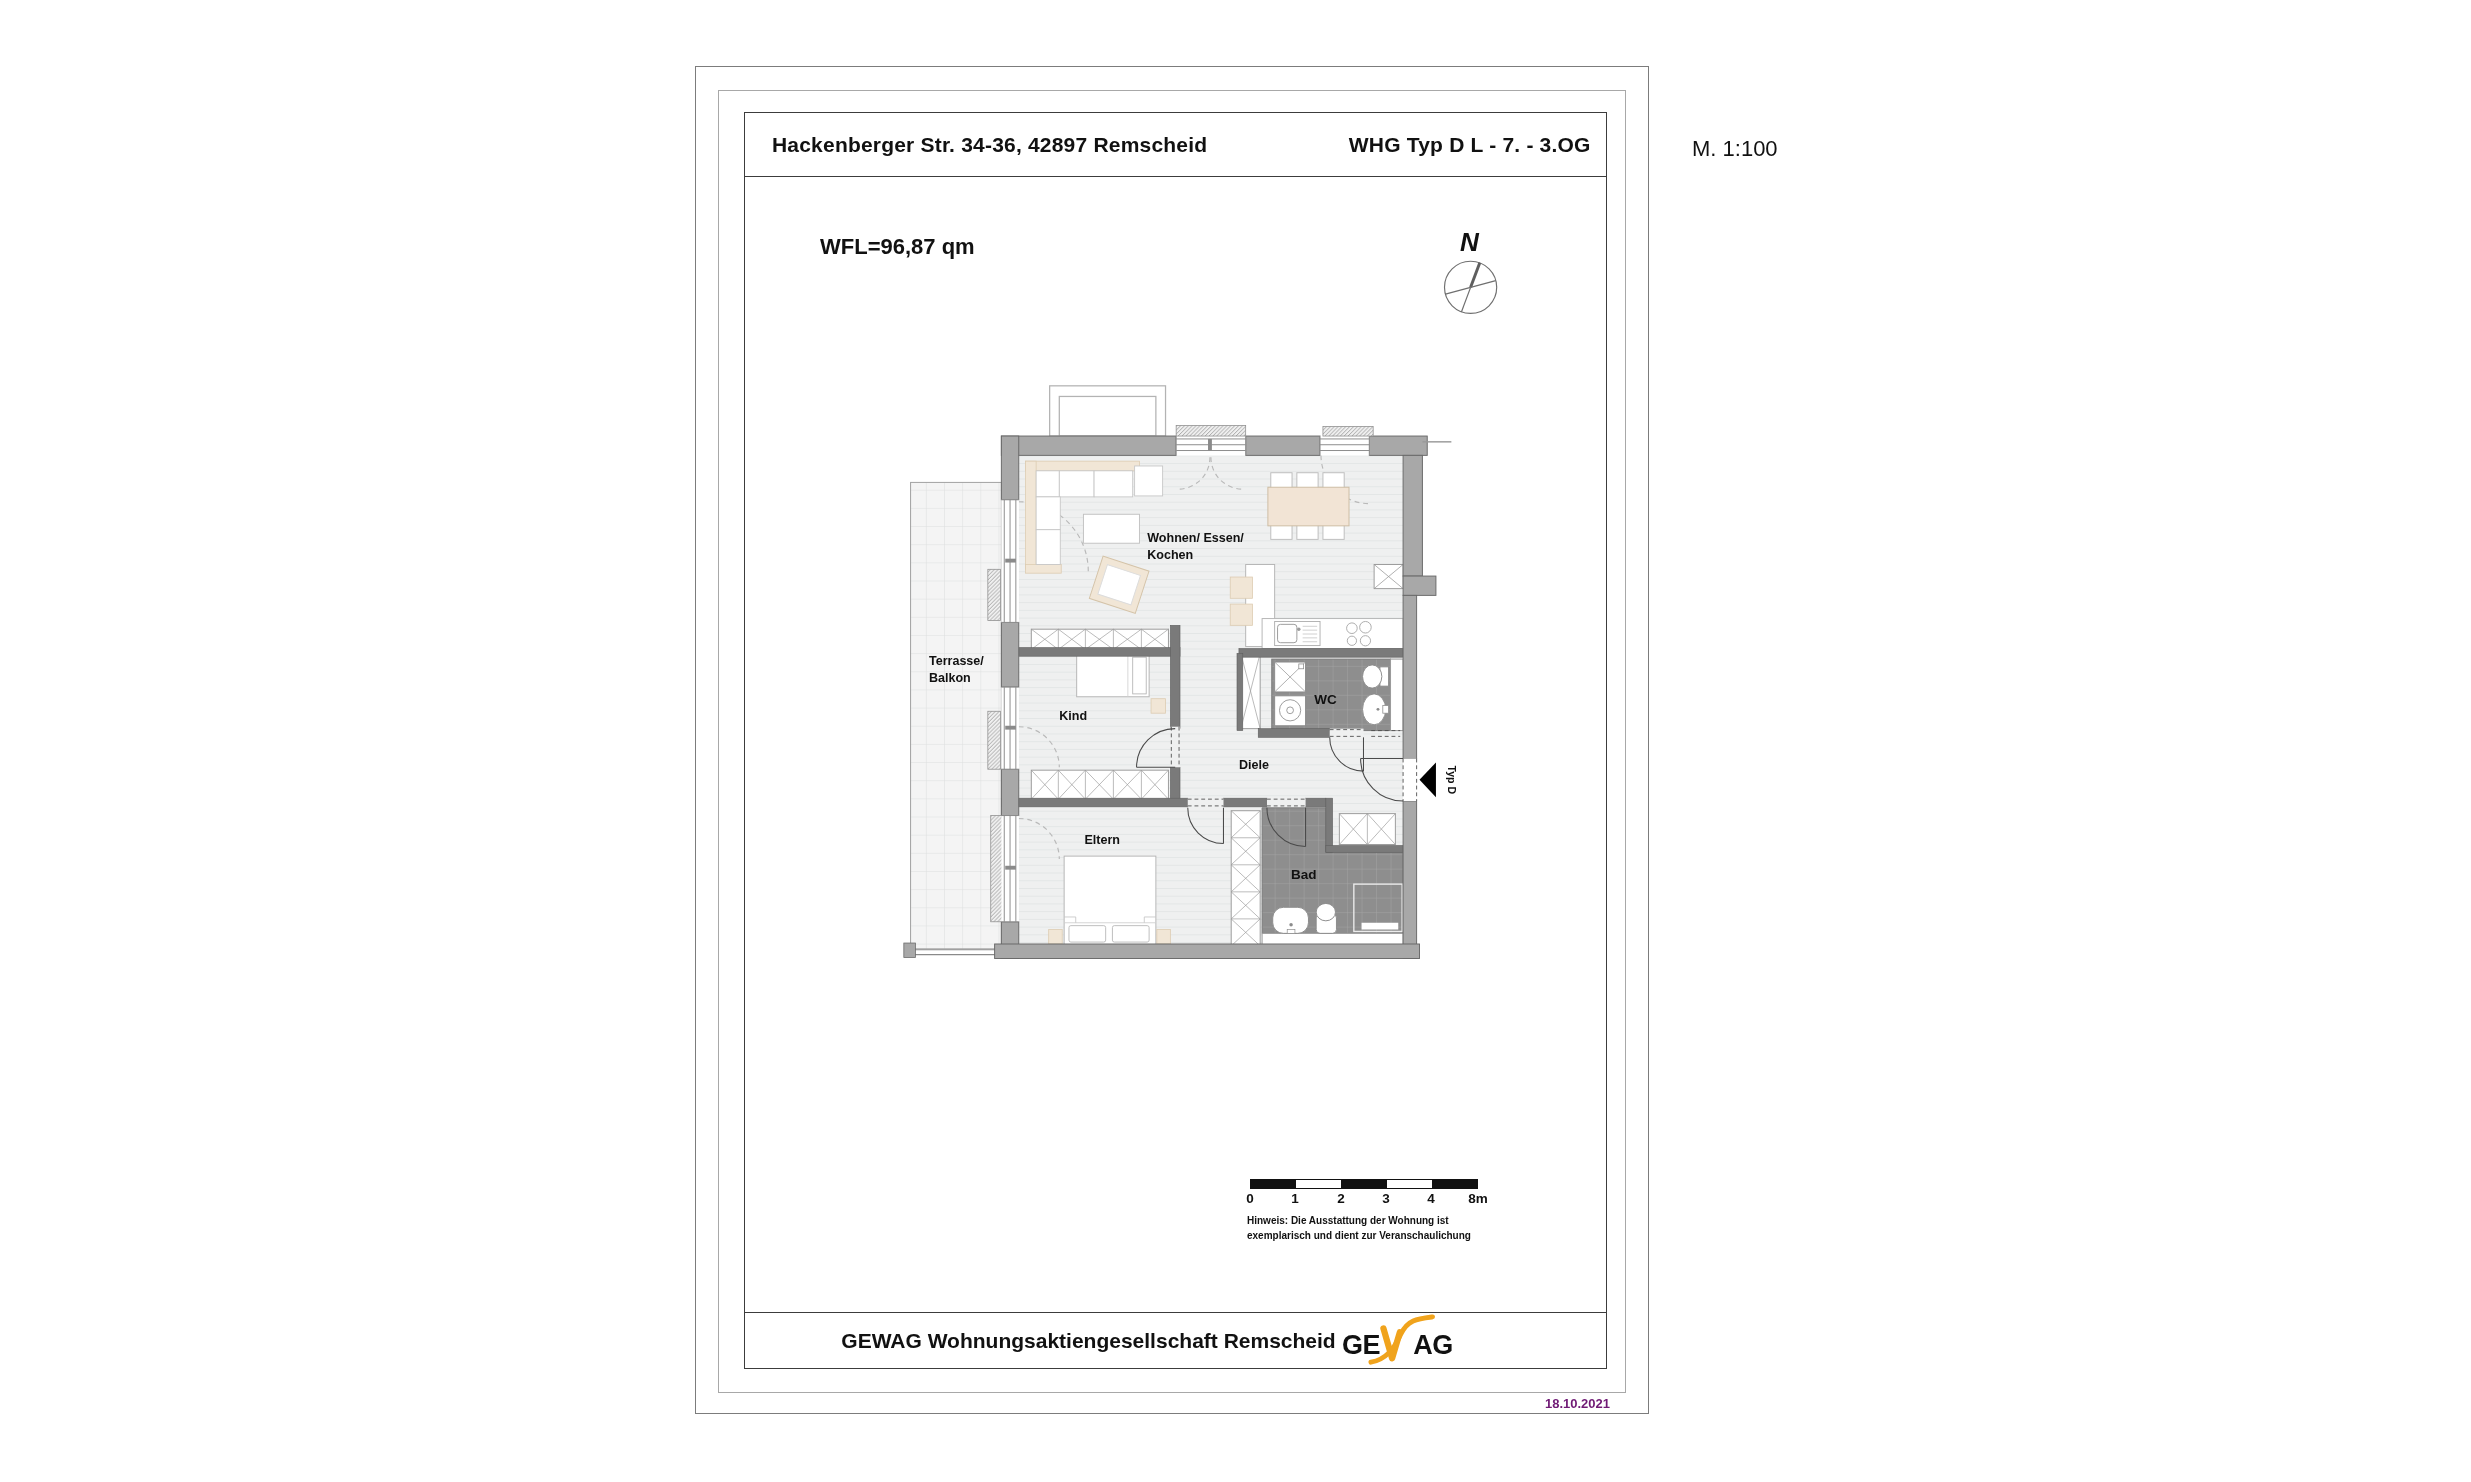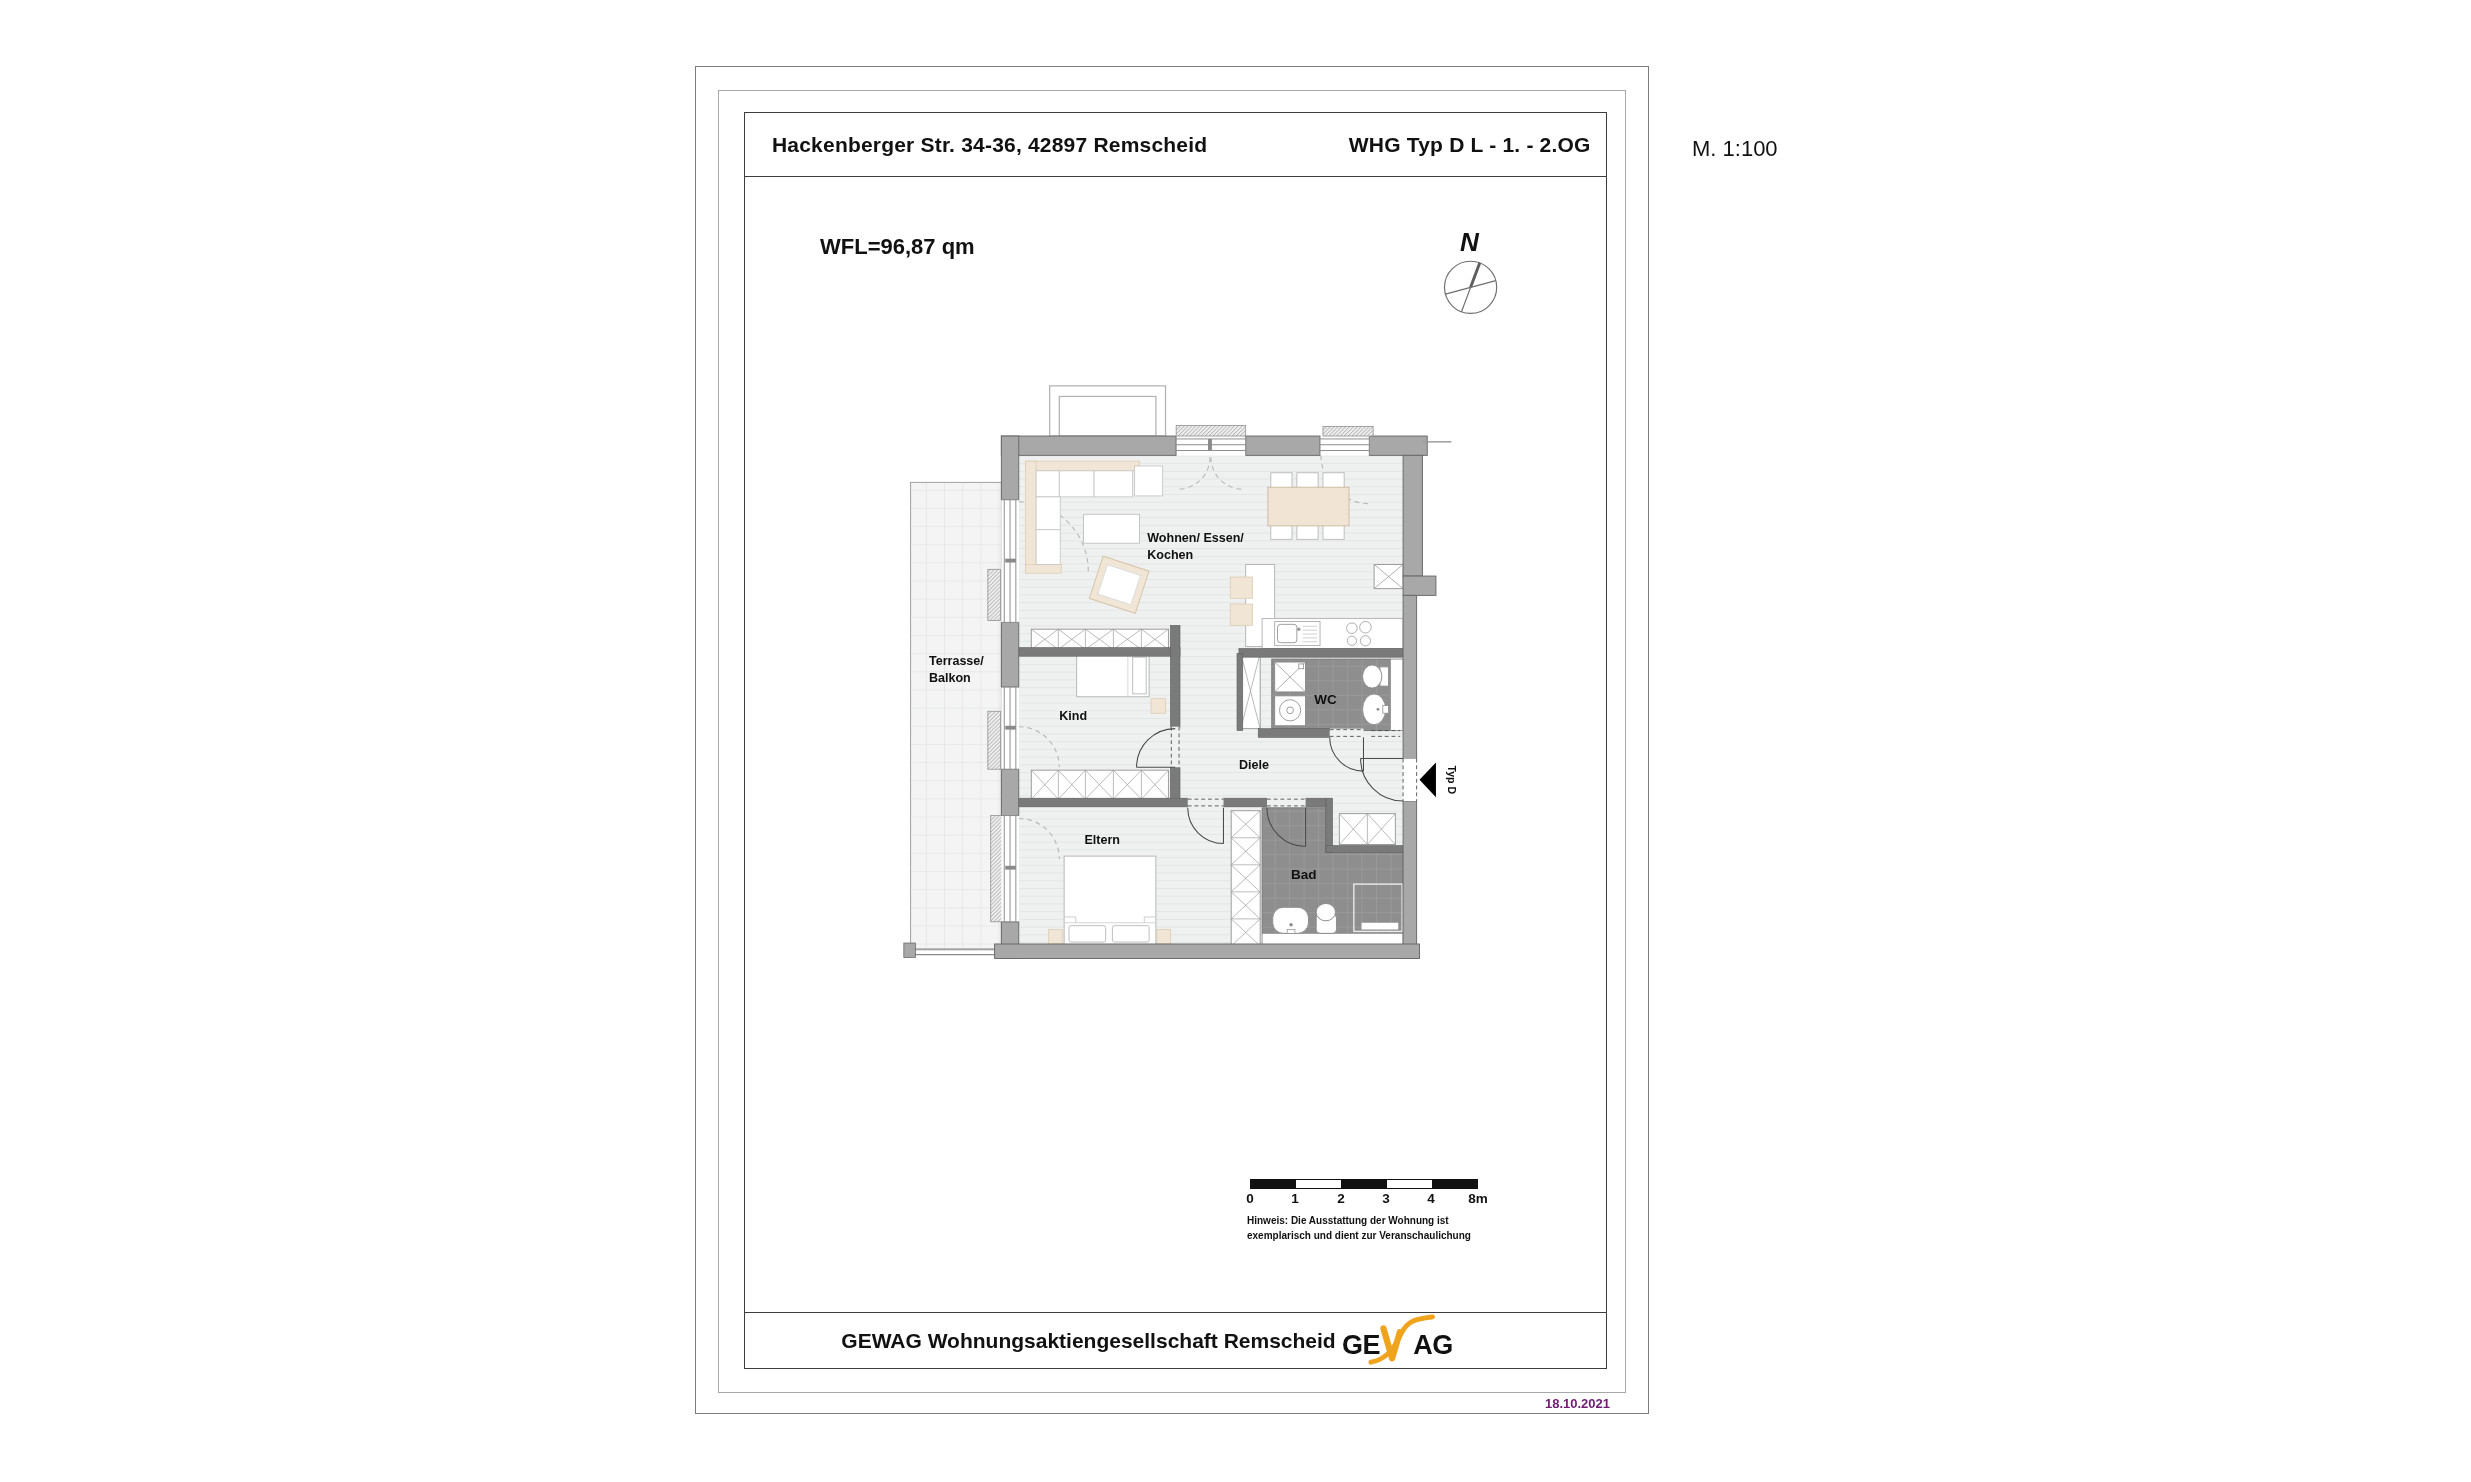--- a/index.html
+++ b/index.html
@@ -32,21 +32,21 @@
 <body>
 
 <div class="canvas">
 
   <div class="abs frame-outer"></div>
   <div class="abs frame-inner"></div>
 
   <div class="abs title-block">
     <div class="tb-header">
       <span class="addr">Hackenberger Str. 34-36, 42897 Remscheid</span>
-      <span class="unit">WHG Typ D L - 1. - 2.OG</span>
+      <span class="unit">WHG Typ D L - 7. - 3.OG</span>
     </div>
     <div class="tb-footer">
       <span class="company">GEWAG Wohnungsaktiengesellschaft Remscheid</span>
       <svg width="145" height="54" viewBox="0 0 150 56">
         <text x="6" y="41" font-size="28" fill="#c23b28" letter-spacing="-0.5">GE</text>
         <text x="80" y="41" font-size="28" fill="#c23b28" letter-spacing="-0.5">AG</text>
         <path d="M36,50 C52,47 60,36 67,21 S84,5 100,3" stroke="#f0a31c" stroke-width="5" fill="none" stroke-linecap="round"></path>
         <path d="M49,15 L58,46 L66,19" stroke="#f0a31c" stroke-width="6.5" fill="none" stroke-linejoin="round" stroke-linecap="round"></path>
       </svg>
     </div>

